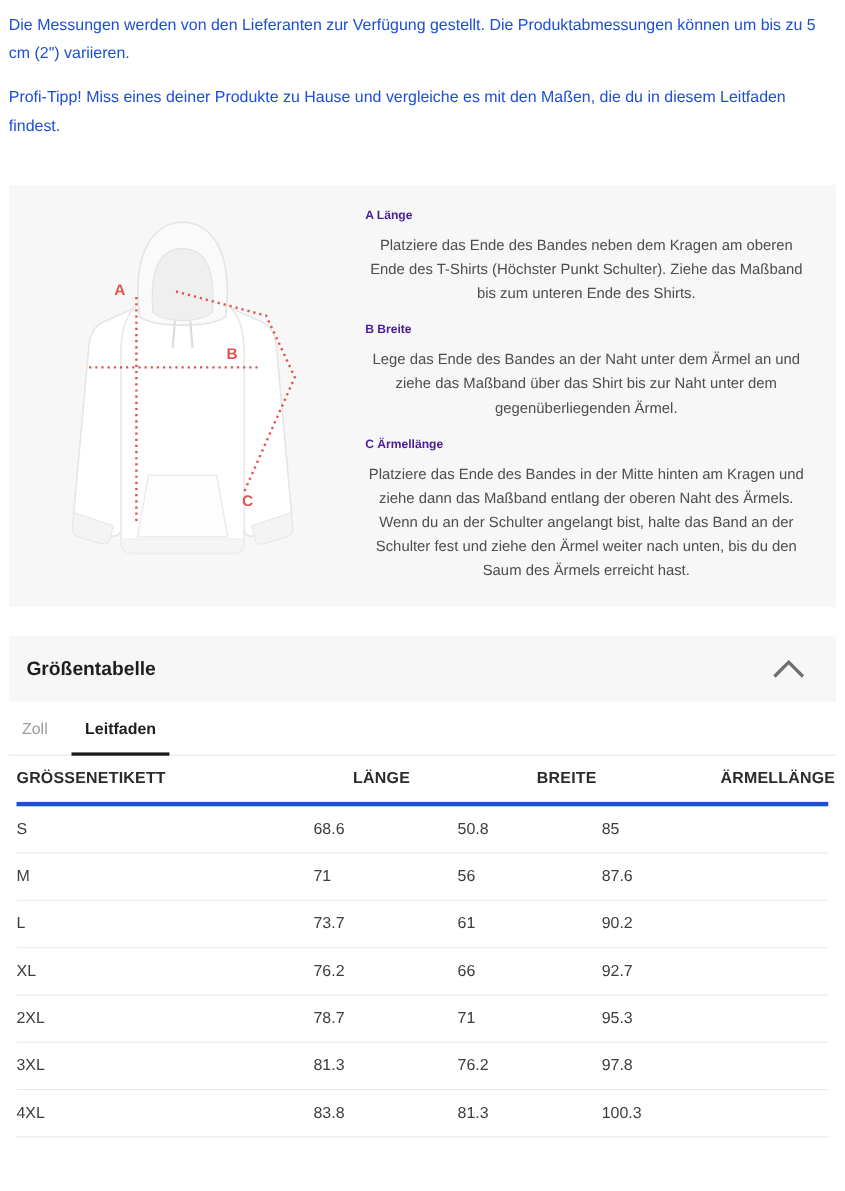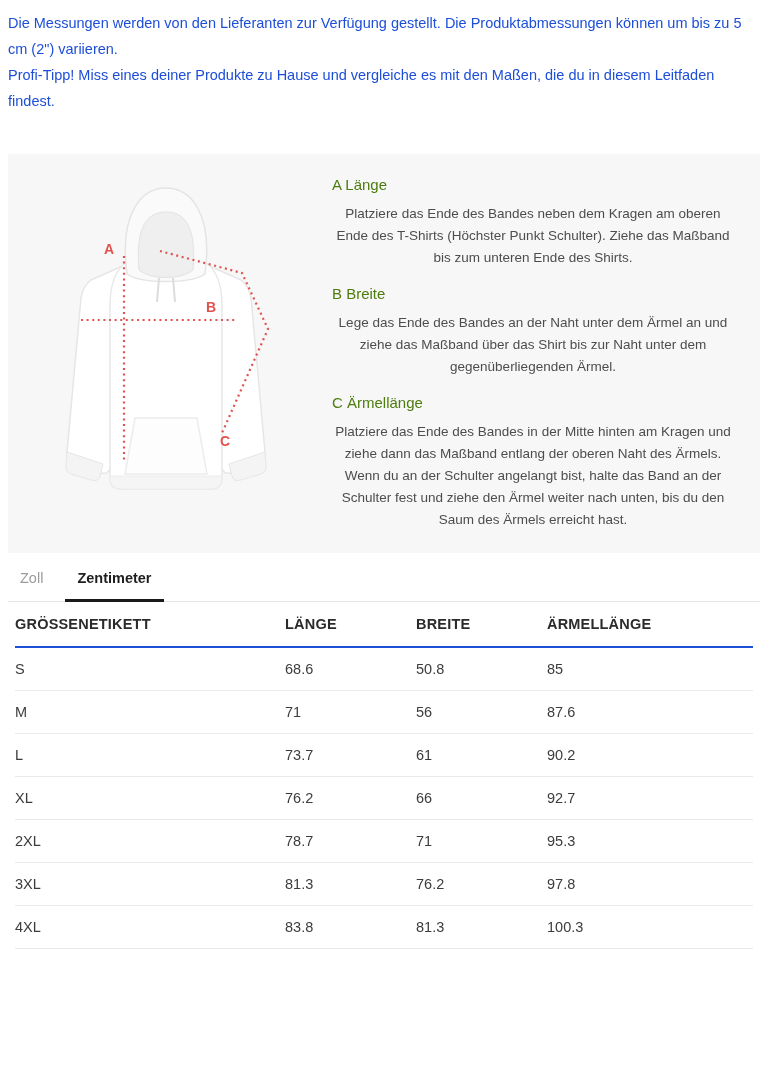--- a/index.html
+++ b/index.html
@@ -11,21 +11,21 @@
     color: #4c4c4c;
   }
   .page { padding: 10px 8px 20px 8px; }
 
   
   .intro-text {
     font-size: 14.5px;
     line-height: 26px;
     color: #1d4ed8;
   }
-  .pro-tip { }
+  .pro-tip { margin-top: 14px; }
 
   
   .guide-panel {
     margin-top: 40px;
     background: #f7f7f7;
     display: flex;
     padding: 20px 16px 22px 10px;
   }
   .diagram-wrap {
     width: 300px;
@@ -35,23 +35,23 @@
     justify-content: center;
   }
   .guide-texts {
     flex: 1;
     padding-left: 14px;
     padding-right: 10px;
     padding-top: 2px;
   }
   .guide-section + .guide-section { margin-top: 16px; }
   .guide-section h3 {
-    font-size: 15px;
-    font-weight: normal;
-    color: #4d7c0f;
+    font-size: 11px;
+    font-weight: bold;
+    color: #4c1d95;
     margin-bottom: 10px;
   }
   .guide-section p {
     font-size: 13.5px;
     line-height: 22px;
     color: #4d4d4d;
     text-align: center;
   }
 
   
@@ -108,21 +108,22 @@
   .size-table { width: 100%; padding: 0 7px; }
   .t-row {
     display: grid;
     grid-template-columns: 270px 131px 131px 1fr;
     align-items: center;
     height: 43px;
     border-bottom: 1px solid #e9e9e9;
   }
   .t-row.head {
     height: 46px;
-    border-bottom: 2px solid #1d4ed8;
+    border-bottom: 4px solid #1d4ed8;
+    gap: 36px;
   }
   .t-row.head .cell {
     font-size: 14.5px;
     font-weight: bold;
     color: #2b2b2b;
     letter-spacing: 0.2px;
   }
   .cell { font-size: 14.5px; color: #3c3c3c; }
 </style>
 </head>
@@ -185,24 +186,30 @@
       </div>
       <div class="guide-section">
         <h3>C Ärmellänge</h3>
         <p>Platziere das Ende des Bandes in der Mitte hinten am Kragen und ziehe dann das Maßband entlang der oberen Naht des Ärmels. Wenn du an der Schulter angelangt bist, halte das Band an der Schulter fest und ziehe den Ärmel weiter nach unten, bis du den Saum des Ärmels erreicht hast.</p>
       </div>
     </div>
   </section>
 
 
   <section>
+    <div class="chart-header">
+      <span class="chart-title">Größentabelle</span>
+      <svg class="chevron" width="30" height="17" viewBox="0 0 30 17">
+        <polyline points="2,15 15,2 28,15" fill="none" stroke="#6f6f6f" stroke-width="3"></polyline>
+      </svg>
+    </div>
 
     <div class="tabs">
       <button class="tab">Zoll</button>
-      <button class="tab active">Zentimeter</button>
+      <button class="tab active">Leitfaden</button>
     </div>
 
     <div class="size-table">
       <div class="t-row head">
         <div class="cell">GRÖSSENETIKETT</div>
         <div class="cell">LÄNGE</div>
         <div class="cell">BREITE</div>
         <div class="cell">ÄRMELLÄNGE</div>
       </div>
       <div>

